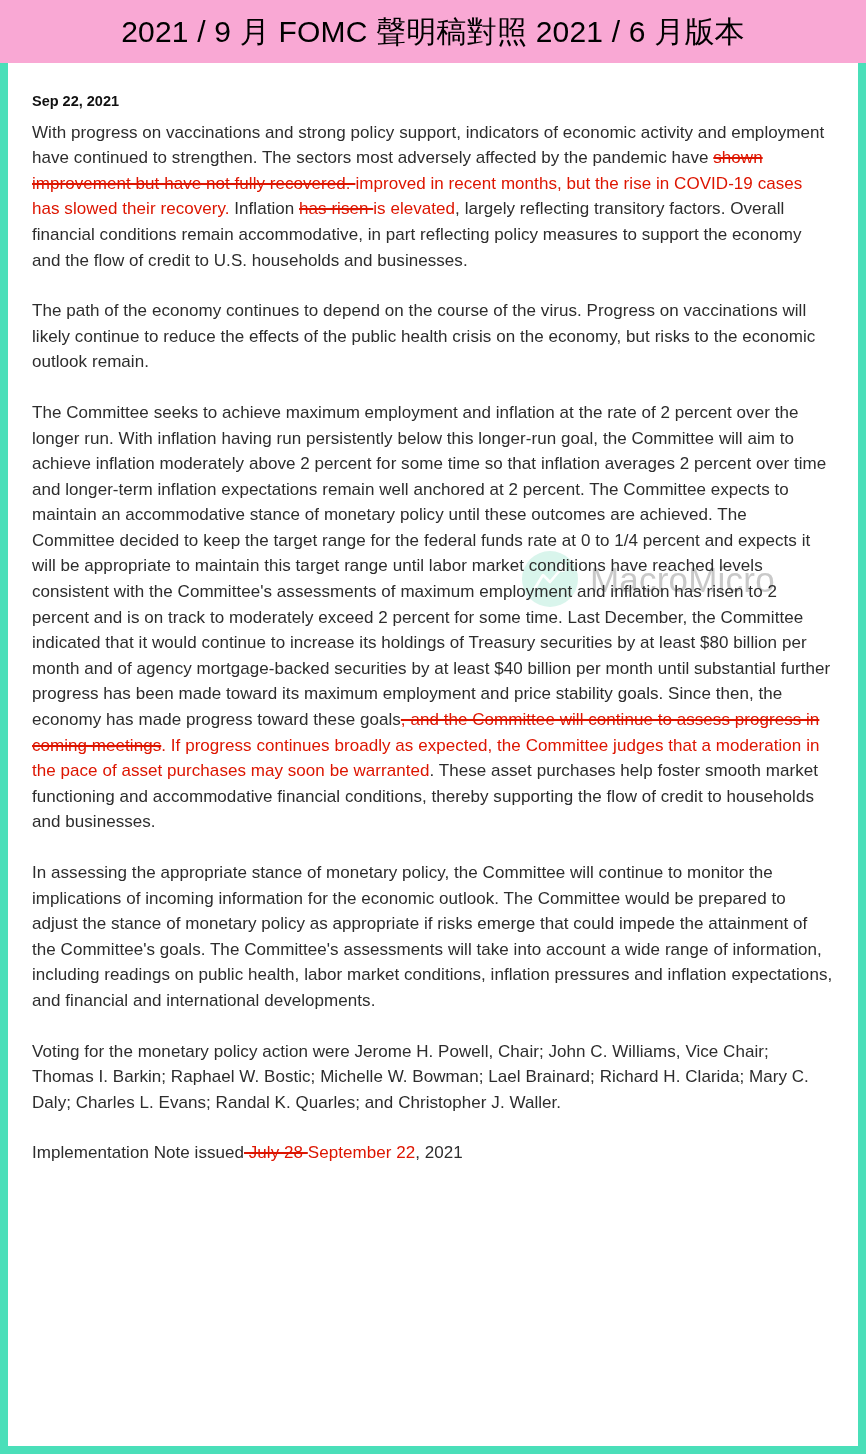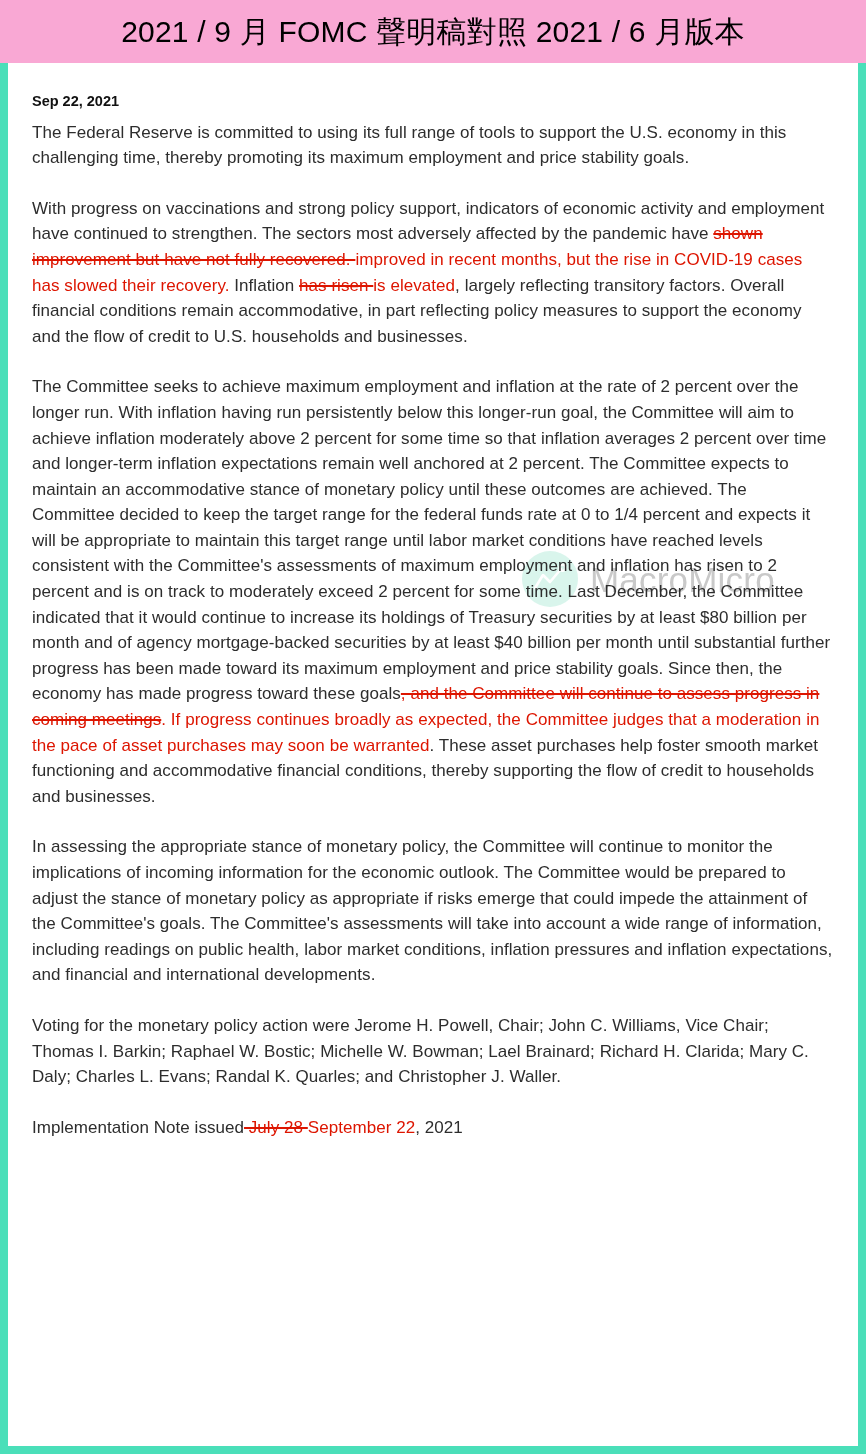--- a/index.html
+++ b/index.html
@@ -140,24 +140,24 @@
         <svg width="56" height="56" viewBox="0 0 56 56" aria-hidden="true">
           <polyline points="13,37 21,24 28,31 39,18" fill="none" stroke="#ffffff" stroke-width="2.6" stroke-linecap="round" stroke-linejoin="round"></polyline>
           <circle cx="40.5" cy="16.8" r="3.1" fill="none" stroke="#ffffff" stroke-width="2.3"></circle>
         </svg>
       </div>
       <div class="wm-text">MacroMicro</div>
     </div>
 
     <div class="doc">
 
-      <p><span>The Federal Reserve is committed to using its full range of tools to support the U.S. economy in this challenging time, thereby promoting its maximum employment and price stability goals.</span></p>
 
       <p><span>With progress on vaccinations and strong policy support, indicators of economic activity and employment have continued to strengthen. The sectors most adversely affected by the pandemic have </span><span class="del"> shown  improvement but have not fully recovered. </span><span class="ins">improved in recent months, but the rise in COVID-19 cases has slowed their recovery.</span><span> Inflation </span><span class="del">has risen </span><span class="ins">is elevated</span><span>, largely reflecting transitory factors. Overall financial conditions remain accommodative, in part reflecting policy measures to support the economy and the flow of credit to U.S. households and businesses.</span></p>
 
+      <p><span>The path of the economy continues to depend on the course of the virus. Progress on vaccinations will likely continue to reduce the effects of the public health crisis on the economy, but risks to the economic outlook remain.</span></p>
 
       <p><span>The Committee seeks to achieve maximum employment and inflation at the rate of 2 percent over the longer run. With inflation having run persistently below this longer-run goal, the Committee will aim to achieve inflation moderately above 2 percent for some time so that inflation averages 2 percent over time and longer-term inflation expectations remain well anchored at 2 percent. The Committee expects to maintain an accommodative stance of monetary policy until these outcomes are achieved. The Committee decided to keep the target range for the federal funds rate at 0 to 1/4 percent and expects it will be appropriate to maintain this target range until labor market conditions have reached levels consistent with the Committee's assessments of maximum employment and inflation has risen to 2 percent and is on track to moderately exceed 2 percent for some time. Last December, the Committee indicated that it would continue to increase its holdings of Treasury securities by at least $80 billion per month and of agency mortgage-backed securities by at least $40 billion per month until substantial further progress has been made toward its maximum employment and price stability goals. Since then, the economy has made progress toward these goals</span><span class="del">, and the Committee will continue to assess progress in coming meetings</span><span class="ins">. If progress continues broadly as expected, the Committee judges that a moderation in the pace of asset purchases may soon be warranted</span><span>. These asset purchases help foster smooth market functioning and accommodative financial conditions, thereby supporting the flow of credit to households and businesses.</span></p>
 
       <p><span>In assessing the appropriate stance of monetary policy, the Committee will continue to monitor the implications of incoming information for the economic outlook. The Committee would be prepared to adjust the stance of monetary policy as appropriate if risks emerge that could impede the attainment of the Committee's goals. The Committee's assessments will take into account a wide range of information, including readings on public health, labor market conditions, inflation pressures and inflation expectations, and financial and international developments.</span></p>
 
       <p><span>Voting for the monetary policy action were Jerome H. Powell, Chair; John C. Williams, Vice Chair; Thomas I. Barkin; Raphael W. Bostic; Michelle W. Bowman; Lael Brainard; Richard H. Clarida; Mary C. Daly; Charles L. Evans; Randal K. Quarles; and Christopher J. Waller.</span></p>
 
       <p class="tight"><span>Implementation Note issued</span><span class="del"> July 28 </span><span class="ins">September 22</span><span>, 2021</span></p>
 
     </div>

